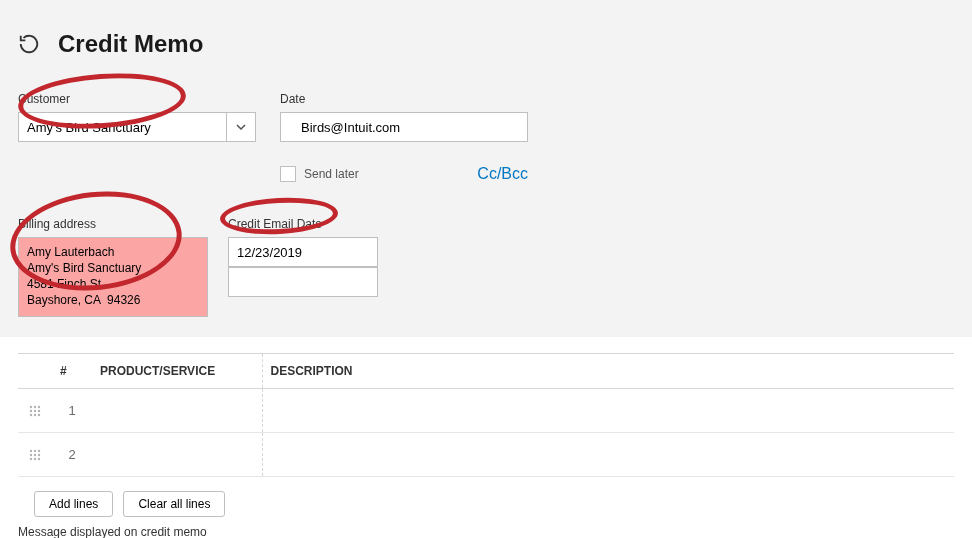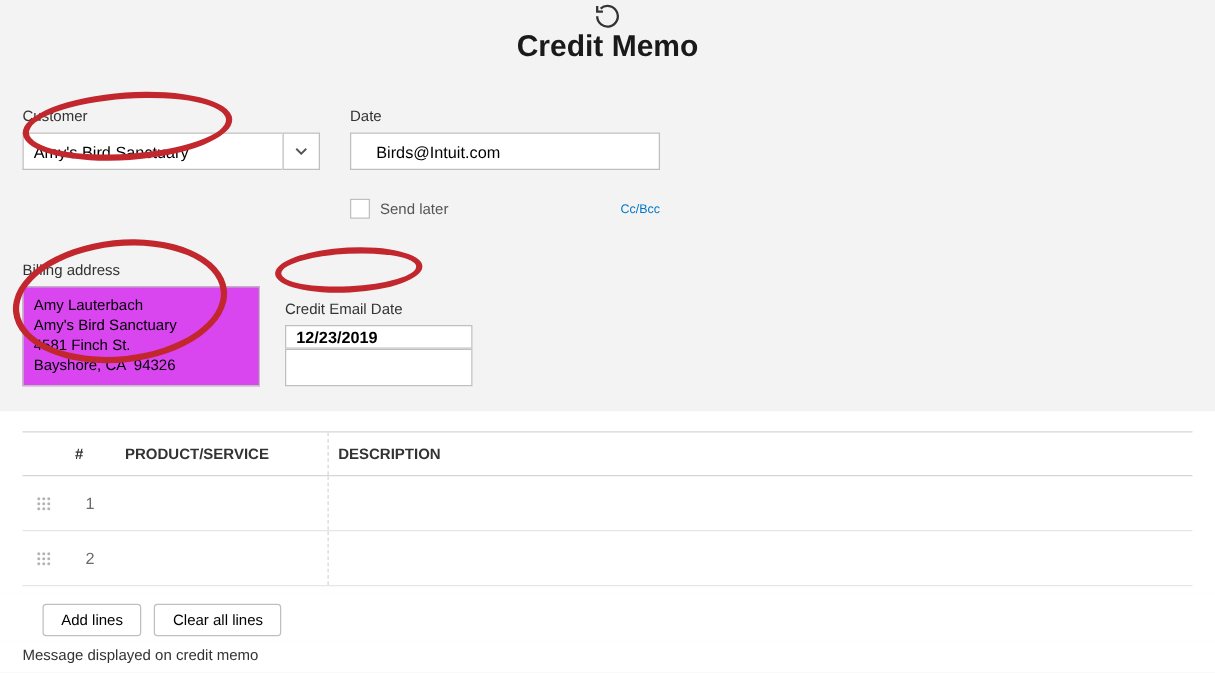--- a/index.html
+++ b/index.html
@@ -9,23 +9,22 @@
     color: #333;
     background: #f3f3f3;
     width: 972px;
     height: 538px;
     overflow: hidden;
     position: relative;
   }
   .header {
     display: flex;
     align-items: center;
-    padding: 2px 18px 6px;
-    gap: 0;
-    flex-direction: column;
+    padding: 30px 18px 6px;
+    gap: 18px;
   }
   .header-icon svg { display: block; }
   .header-title {
     font-size: 24px;
     font-weight: 700;
     color: #1a1a1a;
   }
   .form-area {
     padding: 10px 18px 20px;
   }
@@ -76,41 +75,40 @@
     justify-content: space-between;
   }
   .checkrow { display:flex; align-items:center; gap:8px; }
   .cb {
     width: 16px; height: 16px;
     border: 1px solid #bfbfbf;
     background:#fff;
     display:inline-block;
   }
   .sendlabel { font-size: 12px; color:#555; }
-  .ccbcc { font-size: 10px; color: #0077c5; cursor:pointer; }
-
-  .row2 { display:flex; gap:20px; margin-top: 34px; align-items:flex-end; }
+  .ccbcc { font-size: 16px; color: #0077c5; cursor:pointer; }
+
+  .row2 { display:flex; gap:20px; margin-top: 34px; align-items:flex-start; }
   .billing-box {
     width: 190px; height: 80px;
     border: 1px solid #bfbfbf;
-    background:#d946ef;
+    background:#fca5a5;
     padding: 6px 8px;
     font-size: 12px;
     line-height: 16px;
     white-space: pre-line;
     resize: none;
     font-family: inherit;
   }
   .date-input {
-    width: 150px; height: 19px;
+    width: 150px; height: 30px;
     border: 1px solid #bfbfbf;
     background:#fff;
     padding: 0 8px;
     font-size: 13px;
-    font-weight: bold;
   }
   .crew-label { margin-top: 22px; }
   .crew-input {
     width: 150px; height: 30px;
     border: 1px solid #bfbfbf;
     background:#fff;
     padding: 0 8px;
     font-size: 13px;
   }
 

